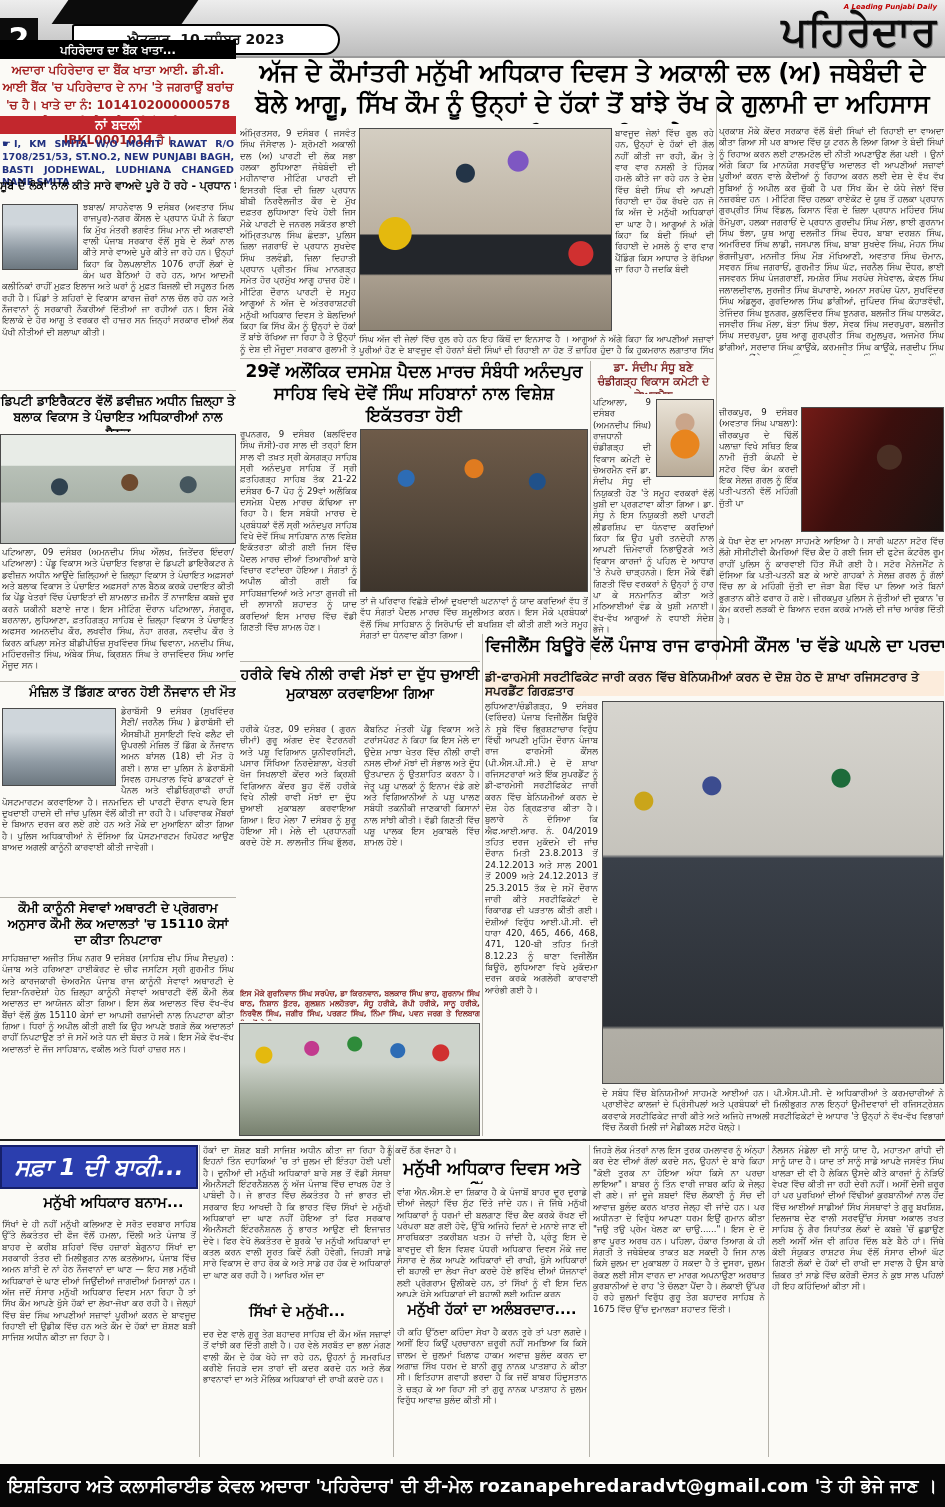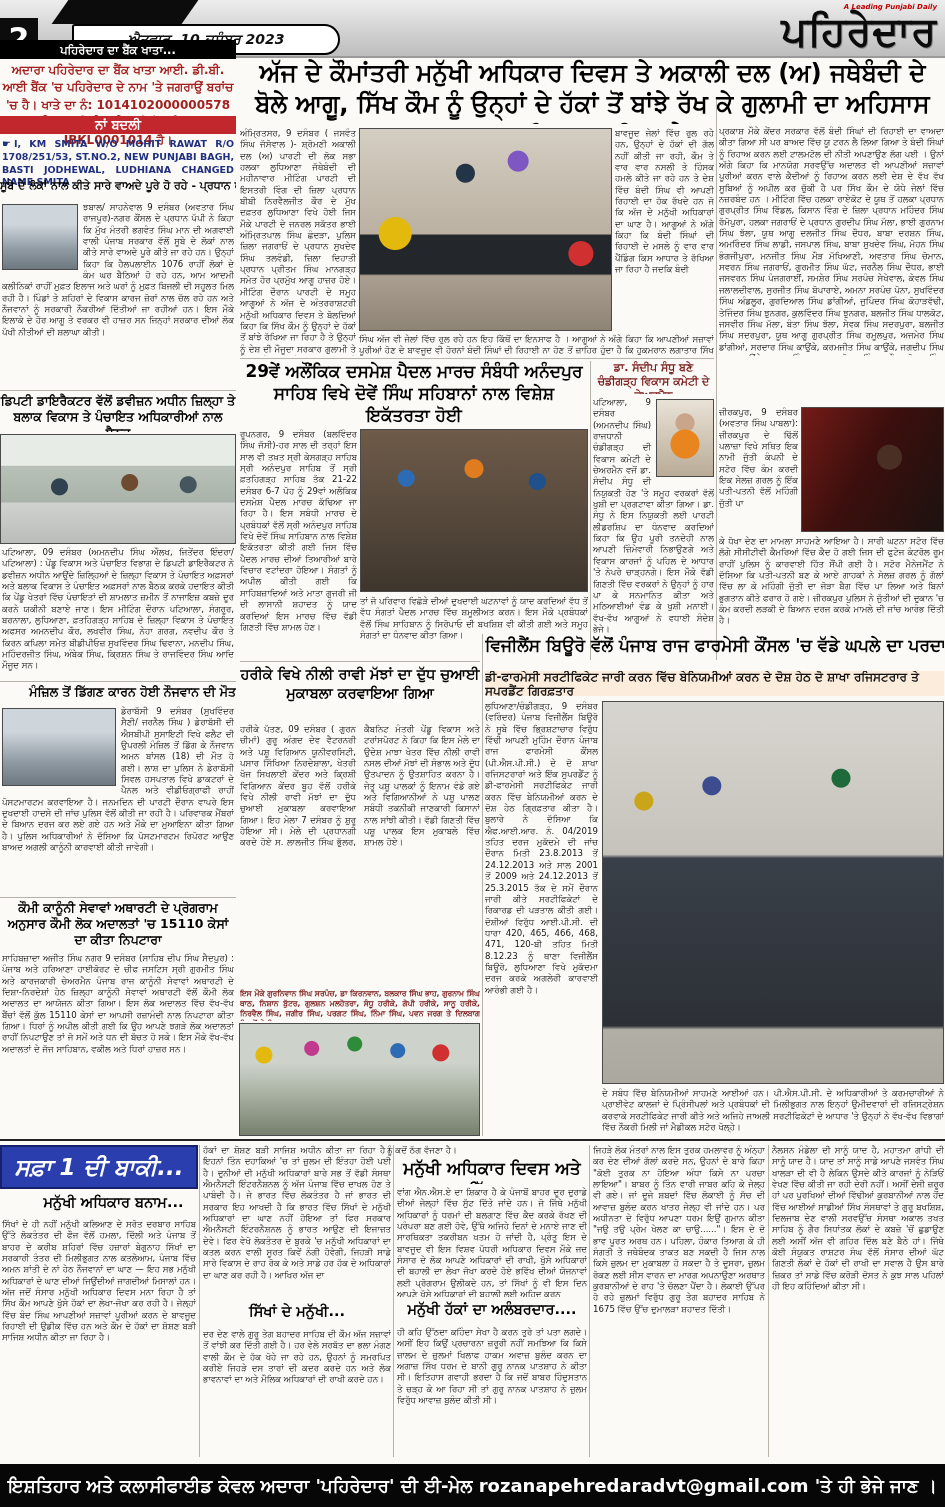--- a/index.html
+++ b/index.html
@@ -91,21 +91,21 @@
           font-size:18px;font-weight:800;}
 </style>
 </head>
 <body>
 
 <div id="page">
 
   <div class="abs band" style="left:0;top:0;width:945px;height:58px;"></div>
   <div class="abs wedge" style="left:60px;top:0;width:130px;height:24px;"></div>
   <div class="abs pageno" style="left:0;top:18px;width:38px;height:40px;">2</div>
-  <div class="abs datepill" style="left:72px;top:24px;width:268px;height:31px;font-style:italic;">ਐਤਵਾਰ, 10 ਦਸੰਬਰ 2023</div>
+  <div class="abs datepill" style="left:72px;top:24px;width:268px;height:31px;">ਐਤਵਾਰ, 10 ਦਸੰਬਰ 2023</div>
   <div class="abs tagline" style="left:745px;top:3px;width:192px;height:10px;">A Leading Punjabi Daily</div>
   <div class="abs masthead" style="left:735px;top:10px;width:202px;height:46px;">ਪਹਿਰੇਦਾਰ</div>
 
   <div class="abs banktab" style="left:0;top:40px;width:236px;height:19px;">ਪਹਿਰੇਦਾਰ ਦਾ ਬੈਂਕ ਖਾਤਾ...</div>
   <div class="abs bankbody" style="left:2px;top:62px;width:232px;height:52px;">ਅਦਾਰਾ ਪਹਿਰੇਦਾਰ ਦਾ ਬੈਂਕ ਖਾਤਾ ਆਈ. ਡੀ.ਬੀ. ਆਈ ਬੈਂਕ 'ਚ ਪਹਿਰੇਦਾਰ ਦੇ ਨਾਮ 'ਤੇ ਜਗਰਾਉਂ ਬਰਾਂਚ 'ਚ ਹੈ। ਖਾਤੇ ਦਾ ਨੰ: 1014102000000578 ਹੈ। ਆਈ ਐਫ ਐਸ.ਈ ਕੋਡ ਨੰ. - IBKL0001014 ਹੈ।</div>
 
   <div class="abs redbar" style="left:0;top:116px;width:236px;height:18px;">ਨਾਂ ਬਦਲੀ</div>
   <div class="abs notice" style="left:2px;top:137px;width:232px;height:40px;">
     <span class="hand">☛</span><span>I, KM SMITA W/O MOHIT RAWAT R/O 1708/251/53, ST.NO.2, NEW PUNJABI BAGH, BASTI JODHEWAL, LUDHIANA CHANGED NAME SMITA .</span>
   </div>

